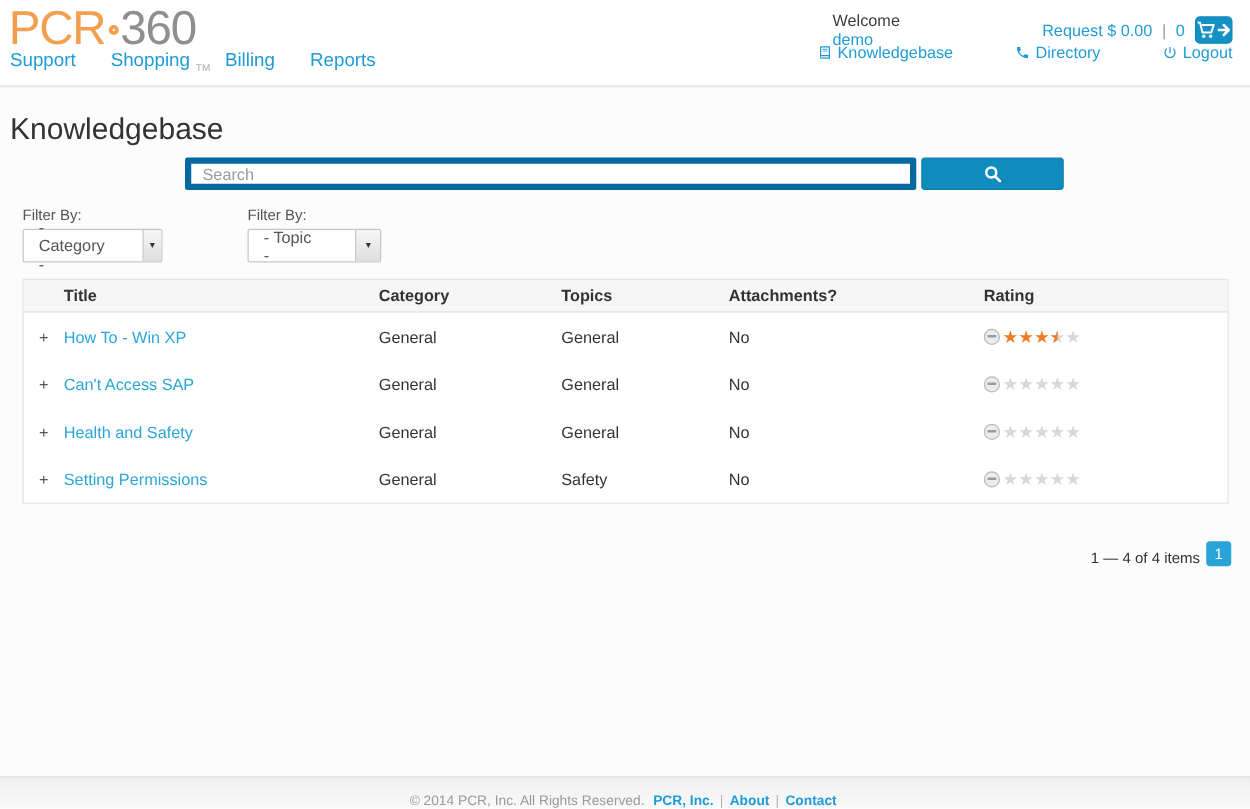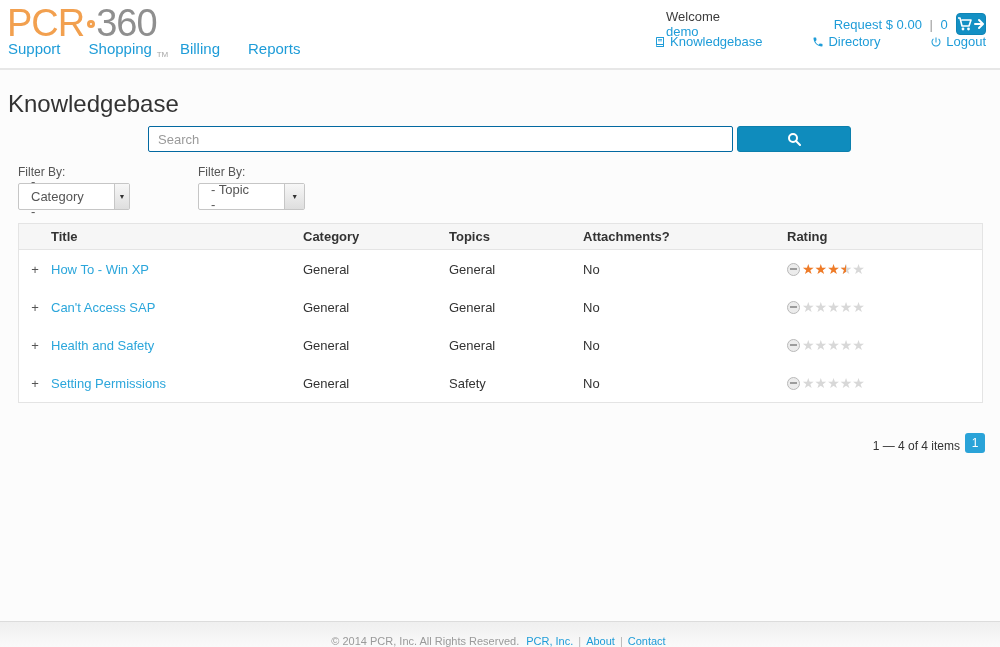--- a/index.html
+++ b/index.html
@@ -68,21 +68,21 @@
   .page-title {
     margin:20px 0 0 8px;
     font-size:24px; font-weight:400; color:#333;
   }
   .search-row {
     margin:8px 0 0 148px;
     display:flex; align-items:stretch;
   }
   .search-input {
     width:585px; height:26px;
-    border:1px solid #0369a1; border-radius:2px;
+    border:5px solid #0369a1; border-radius:2px;
     padding:0 9px; font-size:13px; color:#333;
     font-family:"Liberation Sans", sans-serif;
     background:#fff; outline:none;
   }
   .search-input::placeholder { color:#9a9a9a; }
   .search-btn {
     margin-left:4px;
     width:114px; height:26px;
     background:#0f8cbd; border:1px solid #0c7fad; border-radius:3px;
     display:flex; align-items:center; justify-content:center;
@@ -162,21 +162,21 @@
   }
 
   
   .footer {
     position:absolute; left:0; bottom:0; width:100%; height:26px;
     border-top:1px solid #dcdcdc;
     background:linear-gradient(180deg,#efefef,#fafafa);
     display:flex; align-items:flex-end; justify-content:center;
     font-size:11px; color:#9a9a9a;
   }
-  .footer a { color:#1e9cd8; margin:0 3px; }
+  .footer a { color:#1e9cd8; margin:0 3px;font-weight:bold; }
   .footer .fsep { color:#b5b5b5; margin:0 2px; }
   .footer .copy { margin-right:4px; }
 </style>
 </head>
 <body>
 
 <div class="header">
   <div class="logo">
     <span class="logo-pcr">PCR</span>
     <span class="logo-ring"></span>

